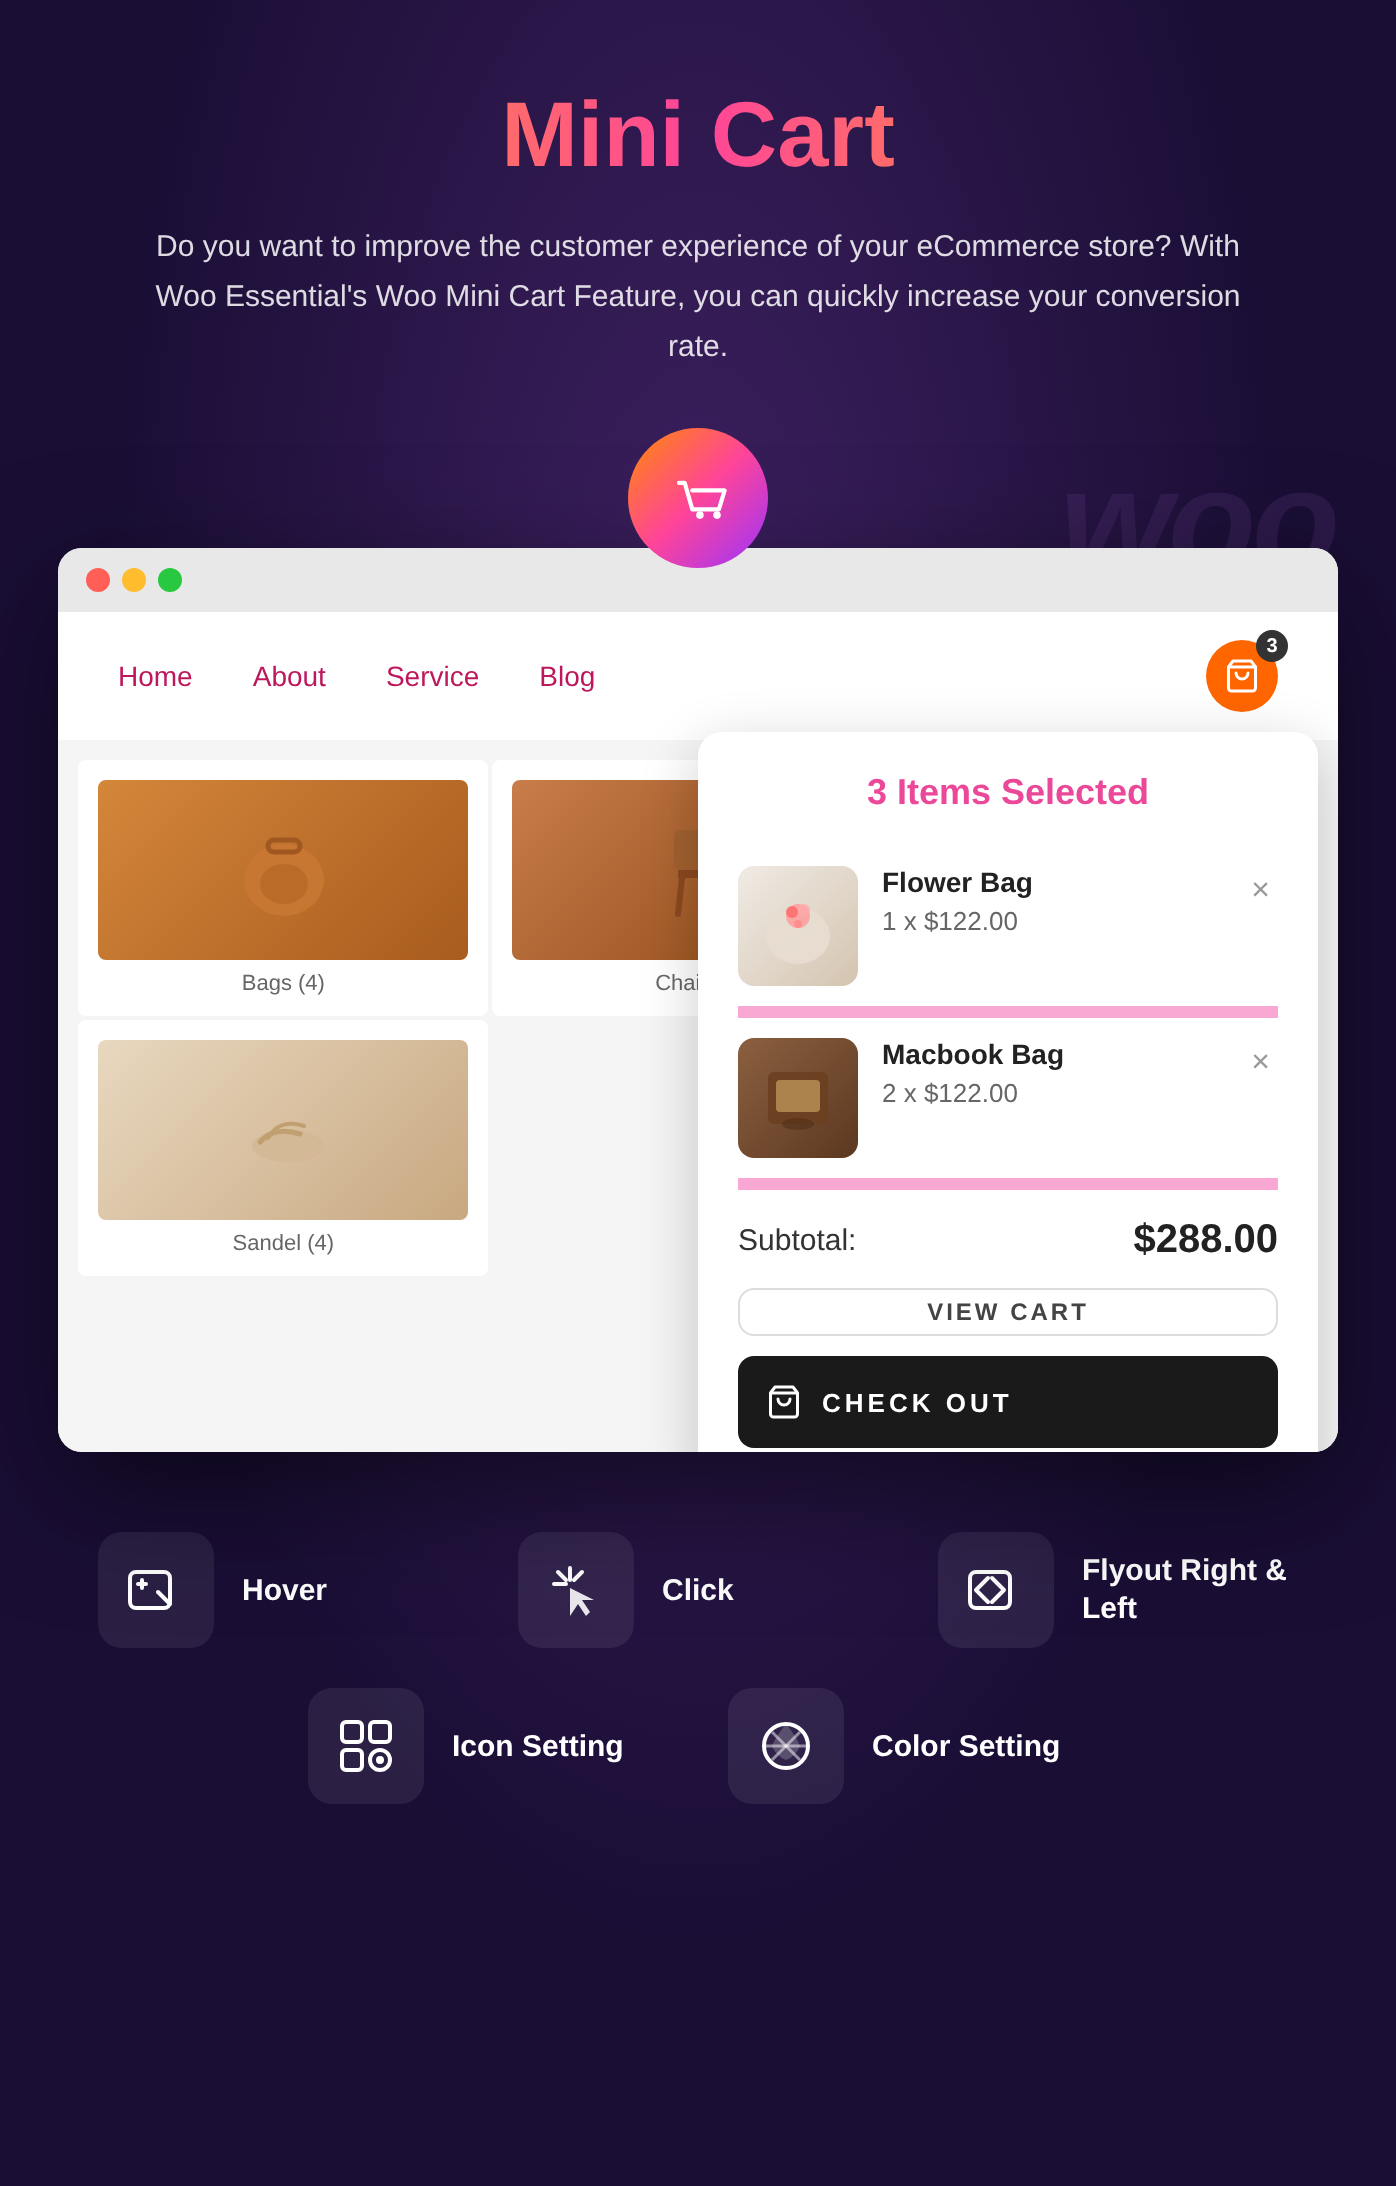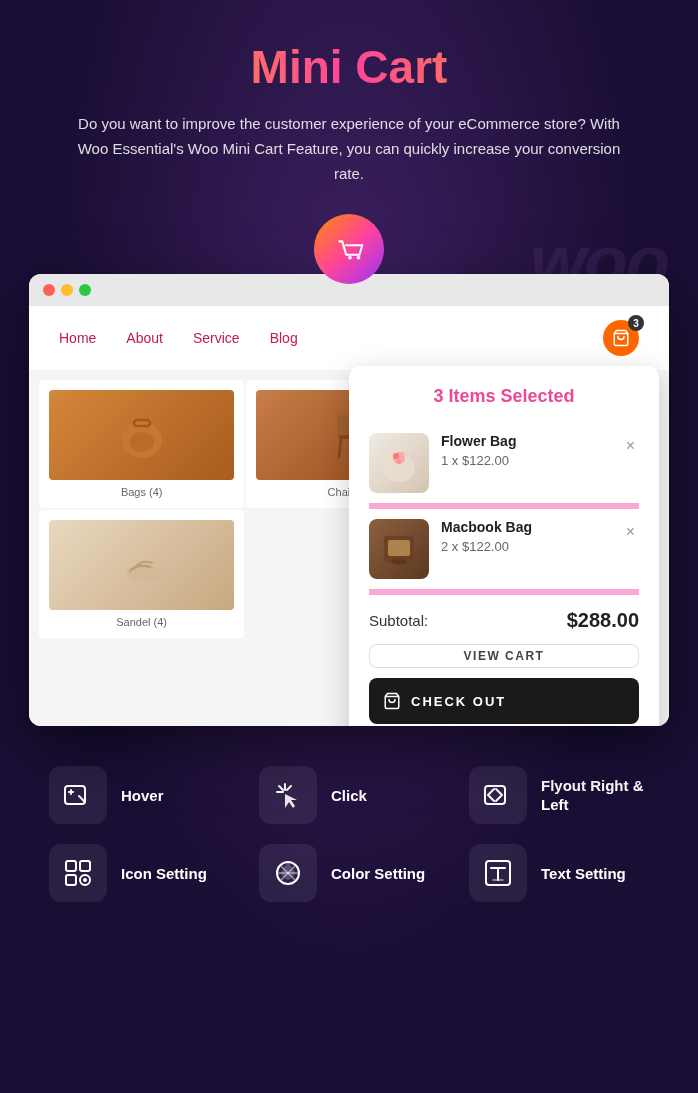--- a/index.html
+++ b/index.html
@@ -595,28 +595,17 @@
             <circle cx="15" cy="15" r="11" stroke="white" stroke-width="2" fill="none"></circle>
             <path d="M15 4 Q20 10 22 15 Q20 20 15 22 Q10 20 8 15 Q10 10 15 4" fill="white" opacity="0.2"></path>
             <line x1="4" y1="15" x2="26" y2="15" stroke="white" stroke-width="1.5" opacity="0.5"></line>
             <line x1="8" y1="8" x2="22" y2="22" stroke="white" stroke-width="1.5" opacity="0.5"></line>
             <line x1="22" y1="8" x2="8" y2="22" stroke="white" stroke-width="1.5" opacity="0.5"></line>
           </svg>
         </div>
         <span class="feature-label">Color Setting</span>
       </div>
 
-      <div class="feature-item">
-        <div class="feature-icon-box">
-          <svg width="30" height="30" viewBox="0 0 30 30" fill="none">
-            <rect x="3" y="3" width="24" height="24" rx="3" stroke="white" stroke-width="2" fill="none"></rect>
-            <line x1="8" y1="10" x2="22" y2="10" stroke="white" stroke-width="2" stroke-linecap="round"></line>
-            <line x1="15" y1="10" x2="15" y2="22" stroke="white" stroke-width="2" stroke-linecap="round"></line>
-            <line x1="10" y1="22" x2="20" y2="22" stroke="white" stroke-width="1.5" stroke-linecap="round" opacity="0.6"></line>
-          </svg>
-        </div>
-        <span class="feature-label">Text Setting</span>
-      </div>
 
     </div>
   </div>
 
 </div>
 
 </body></html>

